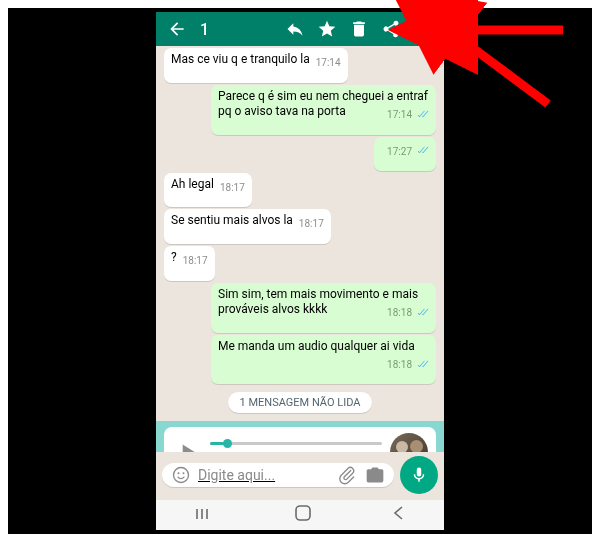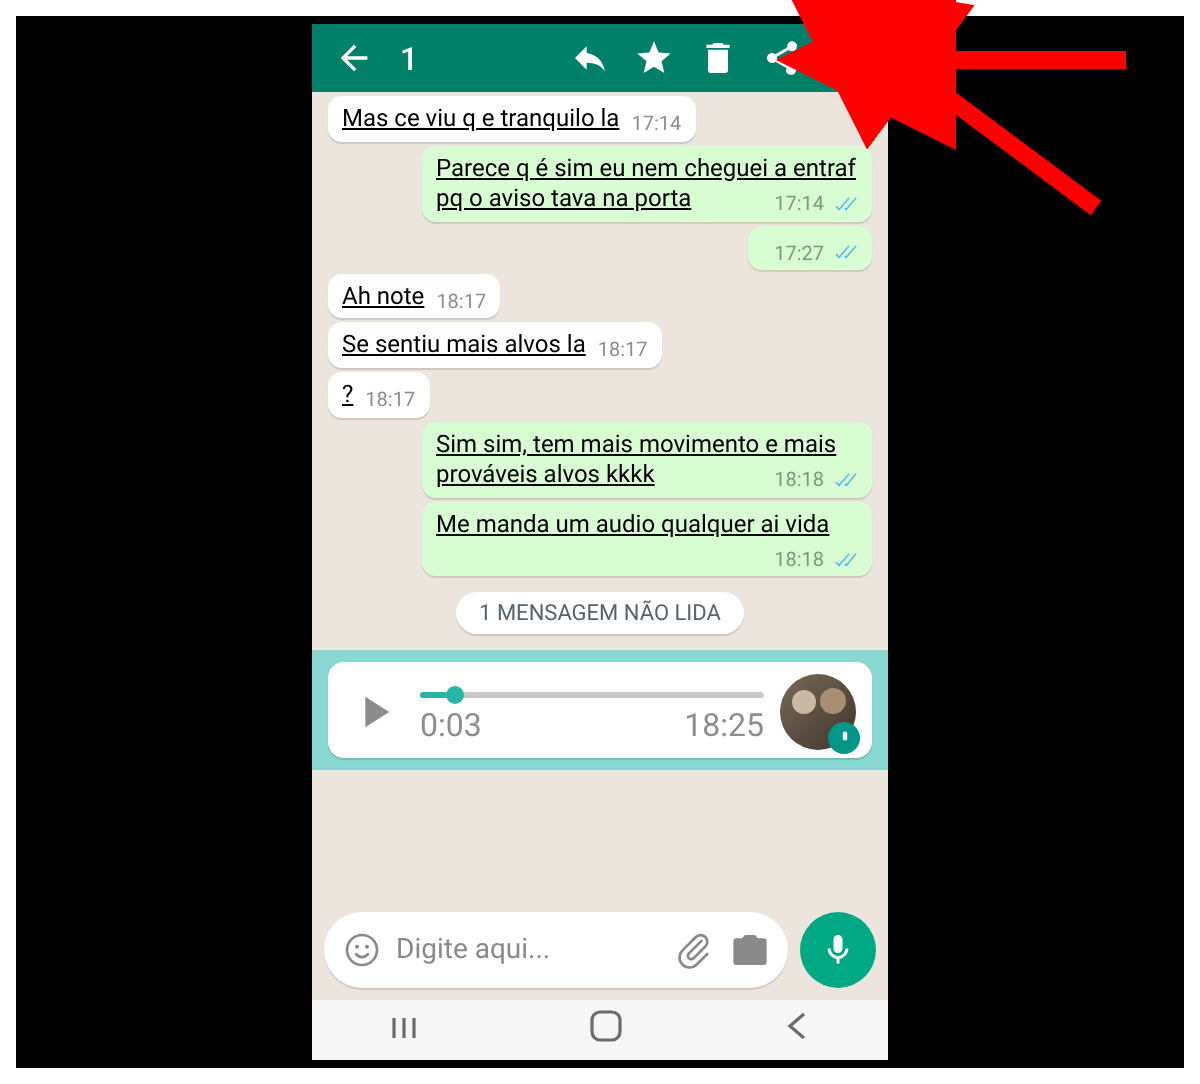--- a/index.html
+++ b/index.html
@@ -15,21 +15,21 @@
   .ab-icon svg{width:20px;height:20px;fill:#fff;}
   .ab-count{font-size:16px;font-weight:500;margin:0 4px;min-width:14px;}
   .ab-spacer{flex:1;}
   .ab-group{display:flex;gap:2px;}
 
   
   .chat{flex:1;overflow:hidden;background:#ece5dd;position:relative;padding:2px 8px 0 8px;display:flex;flex-direction:column;gap:2px;font-size:12px;}
   .row{display:flex;}
   .row.in{justify-content:flex-start;}
   .row.out{justify-content:flex-end;}
-  .bubble{max-width:225px;border-radius:7px;padding:4px 7px 3px 7px;box-shadow:0 1px 0.5px rgba(0,0,0,.13);position:relative;line-height:1.3;text-decoration:underline;}
+  .bubble{max-width:225px;border-radius:7px;padding:4px 7px 15px 7px;box-shadow:0 1px 0.5px rgba(0,0,0,.13);position:relative;line-height:1.3;}
   .in .bubble{background:#fff;}
   .out .bubble{background:#d9fdd3;}
   .meta{display:inline-flex;align-items:center;gap:3px;float:right;margin-left:6px;margin-top:2px;font-size:10px;color:#8d8d8d;position:relative;top:2px;}
   .out .meta{color:#7a9b77;}
   .ticks{width:14px;height:10px;}
   .ticks svg{width:14px;height:10px;}
 
   .unread-pill{align-self:center;background:#fff;border-radius:12px;padding:4px 12px;font-size:11px;color:#54656f;box-shadow:0 1px 0.5px rgba(0,0,0,.13);margin:6px 0 4px;}
 
   
@@ -44,21 +44,21 @@
   .vmeta{display:flex;justify-content:space-between;font-size:16px;color:#8d8d8d;}
   .avatar{width:38px;height:38px;border-radius:50%;background:linear-gradient(135deg,#7a6a58,#3e352b);position:relative;overflow:hidden;flex-shrink:0;}
   .avatar::before{content:"";position:absolute;left:6px;top:8px;width:12px;height:12px;border-radius:50%;background:#c9b8a3;}
   .avatar::after{content:"";position:absolute;right:5px;top:7px;width:13px;height:13px;border-radius:50%;background:#a88e72;}
   .mic-badge{position:absolute;right:-2px;bottom:-2px;width:16px;height:16px;border-radius:50%;background:#009688;display:flex;align-items:center;justify-content:center;}
   .mic-badge svg{width:9px;height:9px;fill:#fff;}
   .avatar-wrap{position:relative;width:38px;height:38px;flex-shrink:0;}
 
   
   .input-bar{display:flex;align-items:center;gap:6px;padding:4px 6px 6px;background:#ece5dd;}
-  .input-pill{flex:1;background:#fff;border-radius:22px;height:38px;display:flex;align-items:center;padding:0 8px;gap:6px;box-shadow:0 1px 0.5px rgba(0,0,0,.13);}
+  .input-pill{flex:1;background:#fff;border-radius:22px;height:24px;display:flex;align-items:center;padding:0 8px;gap:6px;box-shadow:0 1px 0.5px rgba(0,0,0,.13);text-decoration:underline;}
   .input-pill .placeholder{color:#8a8a8a;font-size:14px;flex:1;}
   .ip-icon{width:22px;height:22px;display:flex;align-items:center;justify-content:center;}
   .ip-icon svg{width:20px;height:20px;fill:#8a8a8a;}
   .mic-btn{width:38px;height:38px;border-radius:50%;background:#00a884;display:flex;align-items:center;justify-content:center;flex-shrink:0;}
   .mic-btn svg{width:18px;height:18px;fill:#fff;}
 
   
   .nav{height:30px;background:#f6f6f6;display:flex;align-items:center;justify-content:space-around;}
   .nav svg{fill:none;stroke:#6b6b6b;stroke-width:1.6;}
 
@@ -120,21 +120,21 @@
             <div class="bubble"><span>Parece q é sim eu nem cheguei a entraf pq o aviso tava na porta</span><span class="meta">17:14<span class="ticks"><svg viewBox="0 0 16 11">
                     <path d="M11.071.653a.457.457 0 0 0-.304-.102.493.493 0 0 0-.381.178L5.207 6.716 4.1 5.611a.49.49 0 0 0-.697.006.49.49 0 0 0 .006.697l1.45 1.45a.49.49 0 0 0 .35.145.5.5 0 0 0 .375-.178l5.4-6.382a.459.459 0 0 0 .087-.502.474.474 0 0 0 0-.194zm4 0a.457.457 0 0 0-.304-.102.493.493 0 0 0-.381.178L9.207 6.716l-.45-.45-.65.77.75.75a.49.49 0 0 0 .35.145.5.5 0 0 0 .375-.178l5.4-6.382a.459.459 0 0 0 .087-.502.474.474 0 0 0 0-.216z" fill="#53bdeb"></path>
                   </svg></span></span></div>
           </div>
           <div class="row out">
             <div class="bubble"><span class="meta">17:27<span class="ticks"><svg viewBox="0 0 16 11">
                     <path d="M11.071.653a.457.457 0 0 0-.304-.102.493.493 0 0 0-.381.178L5.207 6.716 4.1 5.611a.49.49 0 0 0-.697.006.49.49 0 0 0 .006.697l1.45 1.45a.49.49 0 0 0 .35.145.5.5 0 0 0 .375-.178l5.4-6.382a.459.459 0 0 0 .087-.502.474.474 0 0 0 0-.194zm4 0a.457.457 0 0 0-.304-.102.493.493 0 0 0-.381.178L9.207 6.716l-.45-.45-.65.77.75.75a.49.49 0 0 0 .35.145.5.5 0 0 0 .375-.178l5.4-6.382a.459.459 0 0 0 .087-.502.474.474 0 0 0 0-.216z" fill="#53bdeb"></path>
                   </svg></span></span></div>
           </div>
           <div class="row in">
-            <div class="bubble"><span>Ah note</span><span class="meta">18:17</span></div>
+            <div class="bubble"><span>Ah legal</span><span class="meta">18:17</span></div>
           </div>
           <div class="row in">
             <div class="bubble"><span>Se sentiu mais alvos la</span><span class="meta">18:17</span></div>
           </div>
           <div class="row in">
             <div class="bubble"><span>?</span><span class="meta">18:17</span></div>
           </div>
           <div class="row out">
             <div class="bubble"><span>Sim sim, tem mais movimento e mais prováveis alvos kkkk</span><span class="meta">18:18<span class="ticks"><svg viewBox="0 0 16 11">
                     <path d="M11.071.653a.457.457 0 0 0-.304-.102.493.493 0 0 0-.381.178L5.207 6.716 4.1 5.611a.49.49 0 0 0-.697.006.49.49 0 0 0 .006.697l1.45 1.45a.49.49 0 0 0 .35.145.5.5 0 0 0 .375-.178l5.4-6.382a.459.459 0 0 0 .087-.502.474.474 0 0 0 0-.194zm4 0a.457.457 0 0 0-.304-.102.493.493 0 0 0-.381.178L9.207 6.716l-.45-.45-.65.77.75.75a.49.49 0 0 0 .35.145.5.5 0 0 0 .375-.178l5.4-6.382a.459.459 0 0 0 .087-.502.474.474 0 0 0 0-.216z" fill="#53bdeb"></path>

